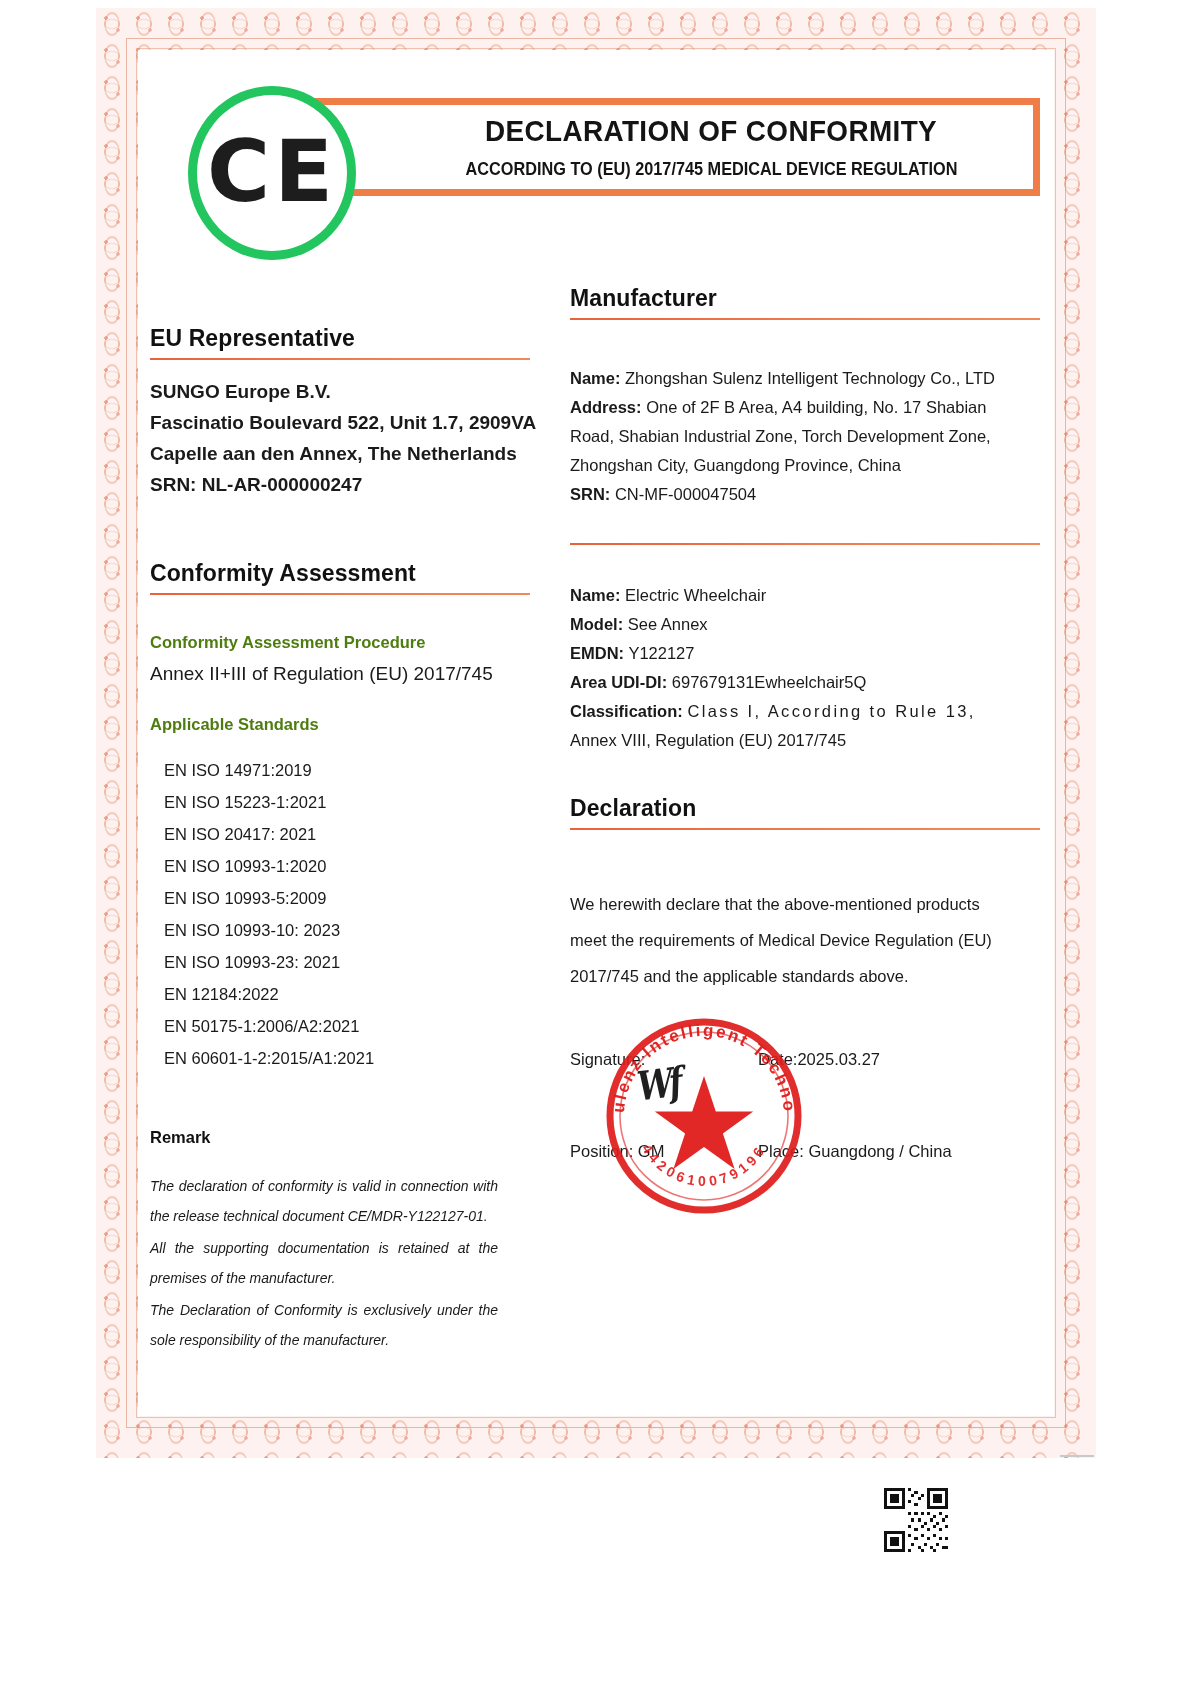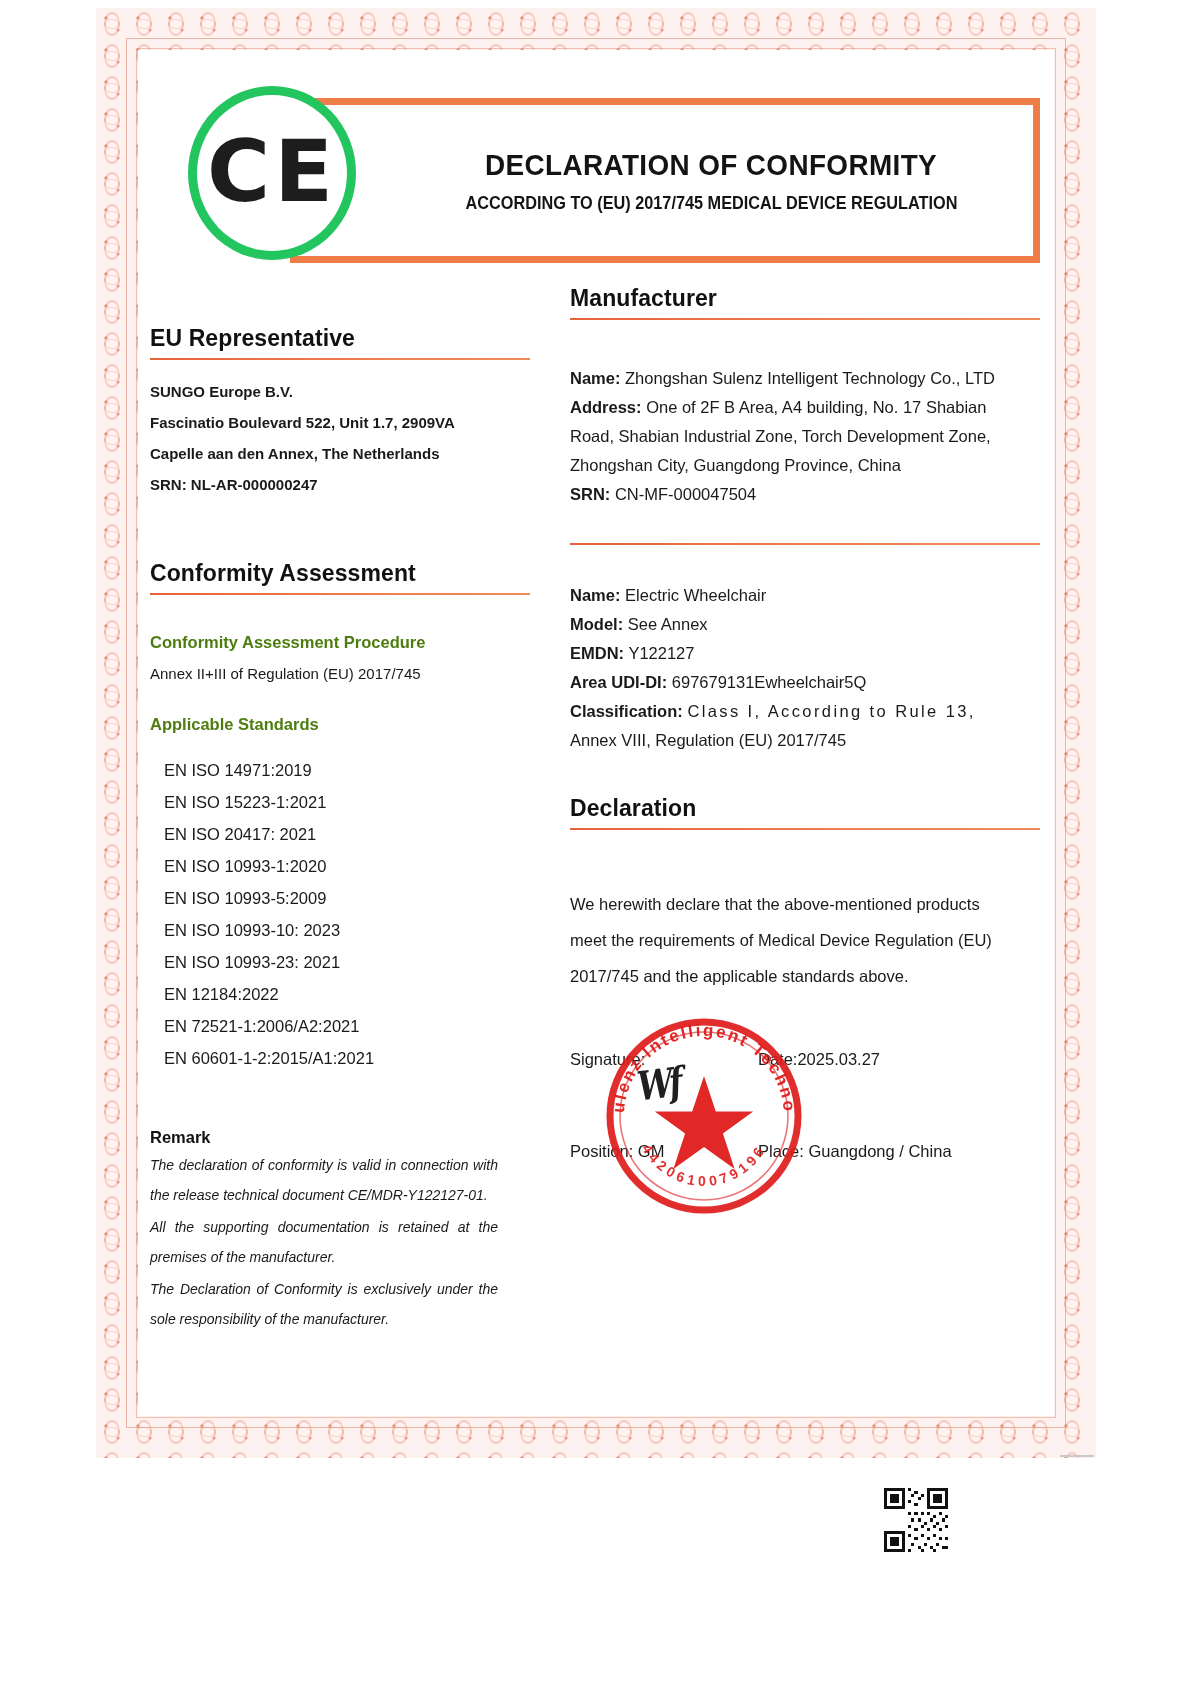--- a/index.html
+++ b/index.html
@@ -95,21 +95,21 @@
     letter-spacing: 4px;
     color: #1d1d1d;
     line-height: 1;
     margin-top: -4px;
   }
   .title-box {
     position: absolute;
     left: 140px;
     top: 28px;
     right: 0px;
-    height: 165px;
+    height: 98px;
     border: 7px solid #ef7d48;
     box-sizing: border-box;
     display: flex;
     flex-direction: column;
     align-items: center;
     justify-content: center;
     background: #fff;
     z-index: 1;
     padding-left: 92px;
   }
@@ -153,21 +153,21 @@
     letter-spacing: 0.1px;
   }
   .rule {
     height: 2px;
     background: linear-gradient(90deg, #e8623a 0%, #ef7f50 60%, #ef8a5d 100%);
     margin-bottom: 16px;
   }
   .rule.short { width: 100%; }
 
   .line {
-    font-size: 15px;
+    font-size: 19px;
     color: #1a1a1a;
     line-height: 31px;
     white-space: nowrap;
   }
   .line.bold { font-weight: bold; }
 
   .kv {
     font-size: 16.5px;
     color: #1a1a1a;
     line-height: 29px;
@@ -200,21 +200,21 @@
     font-size: 16.5px;
     color: #1a1a1a;
     line-height: 32px;
     white-space: nowrap;
   }
 
   .remark-head {
     font-size: 16.5px;
     font-weight: bold;
     color: #111;
-    margin-bottom: 3px;
+    margin-bottom: 24px;
   }
   .remark-p {
     font-size: 14px;
     font-style: italic;
     color: #1a1a1a;
     line-height: 30px;
     text-align: justify;
     margin: 0 0 2px 0;
     width: 348px;
   }
@@ -335,21 +335,21 @@
           <div class="subhead">Applicable Standards</div>
           <ul class="std-list">
             <li>EN ISO 14971:2019</li>
             <li>EN ISO 15223-1:2021</li>
             <li>EN ISO 20417: 2021</li>
             <li>EN ISO 10993-1:2020</li>
             <li>EN ISO 10993-5:2009</li>
             <li>EN ISO 10993-10: 2023</li>
             <li>EN ISO 10993-23: 2021</li>
             <li>EN 12184:2022</li>
-            <li>EN 72521-1:2006/A2:2021</li>
+            <li>EN 50175-1:2006/A2:2021</li>
             <li>EN 60601-1-2:2015/A1:2021</li>
           </ul>
         </section>
 
         <div class="gap-40"></div>
 
         <section>
           <div class="remark-head">Remark</div>
           <p class="remark-p">The declaration of conformity is valid in connection with the release technical document CE/MDR-Y122127-01.</p>
           <p class="remark-p">All the supporting documentation is retained at the premises of the manufacturer.</p>

